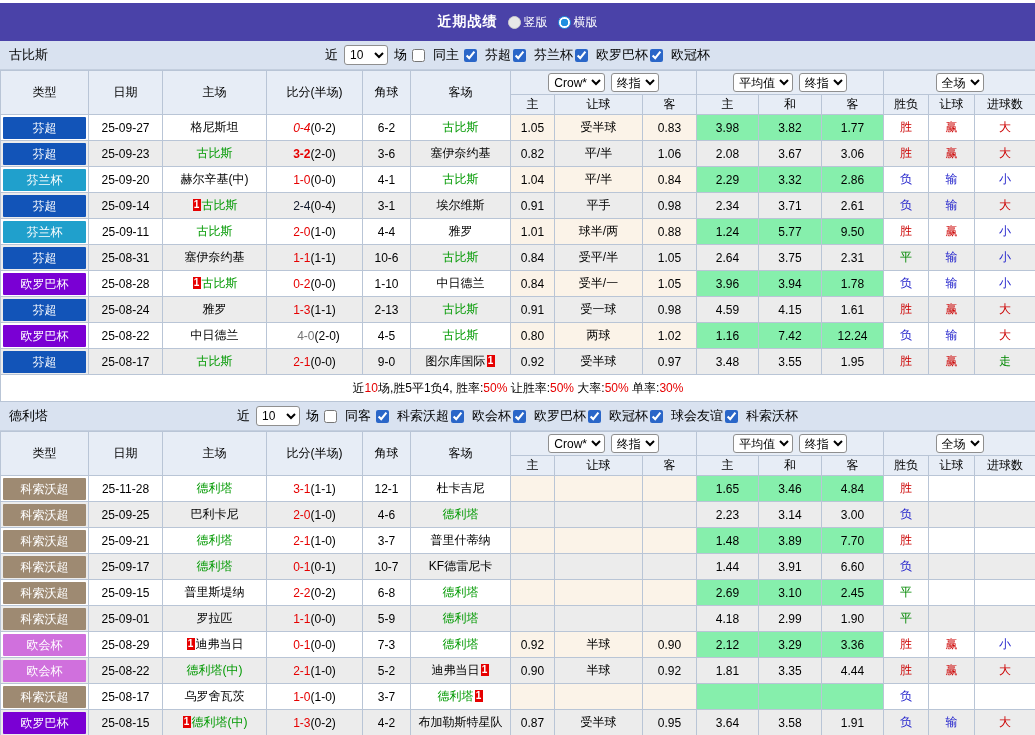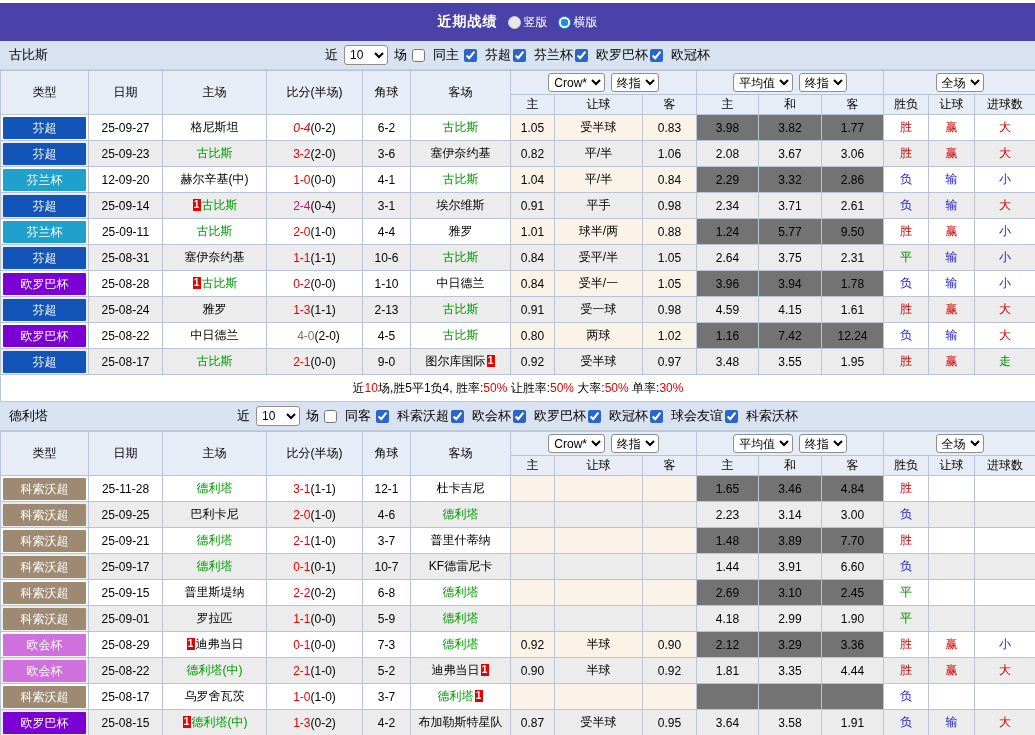--- a/index.html
+++ b/index.html
@@ -24,21 +24,21 @@
 
   
   table{border-collapse:collapse;table-layout:fixed;width:1035px;font-size:12px;text-align:center;color:#000;}
   th,td{border:1px solid #b9c5d6;padding:0;white-space:nowrap;overflow:hidden;}
   thead th{background:#e7edf6;font-weight:normal;height:19px;}
   thead tr.dd-row th{height:23px;}
   thead .dd-row select{height:19px;margin:0 1px;}
   tbody td{height:25px;background:#fff;}
   tbody tr.even td{background:#ececec;}
   td.c-odds{background:#fbf3e8;}
-  td.c-avg{background:#737373;}
+  td.c-avg{background:#86efac;}
   .badge{display:block;margin:1px 2px;height:22px;line-height:22px;color:#fff;border-radius:1px;cursor:pointer;}
   .tm{cursor:pointer;}
   .card{display:inline-block;vertical-align:1px;color:#fff;font-size:10px;font-weight:bold;width:8px;height:12px;line-height:12px;margin:0 1px;}
   tfoot td{height:26px;background:#fff;font-size:12px;border-left:1px solid #b9c5d6;border-right:1px solid #b9c5d6;}
 </style>
 </head>
 <body>
 
 <div class="page">
 
@@ -156,59 +156,59 @@
           <td style="color: rgb(204, 0, 0);">胜</td>
           <td style="color: rgb(204, 0, 0);">赢</td>
           <td style="color: rgb(204, 0, 0);">大</td>
         </tr>
         <tr class="even">
           <td>
             <span class="badge" style="background: rgb(18, 84, 184);">芬超</span>
           </td>
           <td>25-09-23</td>
           <td><span class="tm" style="color: rgb(0, 153, 0);">古比斯</span></td>
-          <td><span class="s-main" style="color: rgb(230, 0, 0);">3-2</span><span class="s-half">(2-0)</span></td>
+          <td><span class="s-main" style="color: rgb(230, 0, 0); font-weight: bold;">3-2</span><span class="s-half">(2-0)</span></td>
           <td>3-6</td>
           <td><span class="tm">塞伊奈约基</span></td>
           <td class="c-odds">0.82</td>
           <td class="c-odds">平/半</td>
           <td class="c-odds">1.06</td>
           <td class="c-avg">2.08</td>
           <td class="c-avg">3.67</td>
           <td class="c-avg">3.06</td>
           <td style="color: rgb(204, 0, 0);">胜</td>
           <td style="color: rgb(204, 0, 0);">赢</td>
           <td style="color: rgb(204, 0, 0);">大</td>
         </tr>
         <tr class="odd">
           <td>
             <span class="badge" style="background: rgb(32, 160, 204);">芬兰杯</span>
           </td>
-          <td>12-09-20</td>
+          <td>25-09-20</td>
           <td><span class="tm">赫尔辛基(中)</span></td>
           <td><span class="s-main" style="color: rgb(230, 0, 0);">1-0</span><span class="s-half">(0-0)</span></td>
           <td>4-1</td>
           <td><span class="tm" style="color: rgb(0, 153, 0);">古比斯</span></td>
           <td class="c-odds">1.04</td>
           <td class="c-odds">平/半</td>
           <td class="c-odds">0.84</td>
           <td class="c-avg">2.29</td>
           <td class="c-avg">3.32</td>
           <td class="c-avg">2.86</td>
           <td style="color: rgb(35, 35, 204);">负</td>
           <td style="color: rgb(35, 35, 204);">输</td>
           <td style="color: rgb(35, 35, 204);">小</td>
         </tr>
         <tr class="even">
           <td>
             <span class="badge" style="background: rgb(18, 84, 184);">芬超</span>
           </td>
           <td>25-09-14</td>
           <td><span class="card" style="background: rgb(230, 0, 0);">1</span><span class="tm" style="color: rgb(0, 153, 0);">古比斯</span></td>
-          <td><span class="s-main" style="color: #be185d;">2-4</span><span class="s-half">(0-4)</span></td>
+          <td><span class="s-main" style="color: #0f172a;">2-4</span><span class="s-half">(0-4)</span></td>
           <td>3-1</td>
           <td><span class="tm">埃尔维斯</span></td>
           <td class="c-odds">0.91</td>
           <td class="c-odds">平手</td>
           <td class="c-odds">0.98</td>
           <td class="c-avg">2.34</td>
           <td class="c-avg">3.71</td>
           <td class="c-avg">2.61</td>
           <td style="color: rgb(35, 35, 204);">负</td>
           <td style="color: rgb(35, 35, 204);">输</td>

